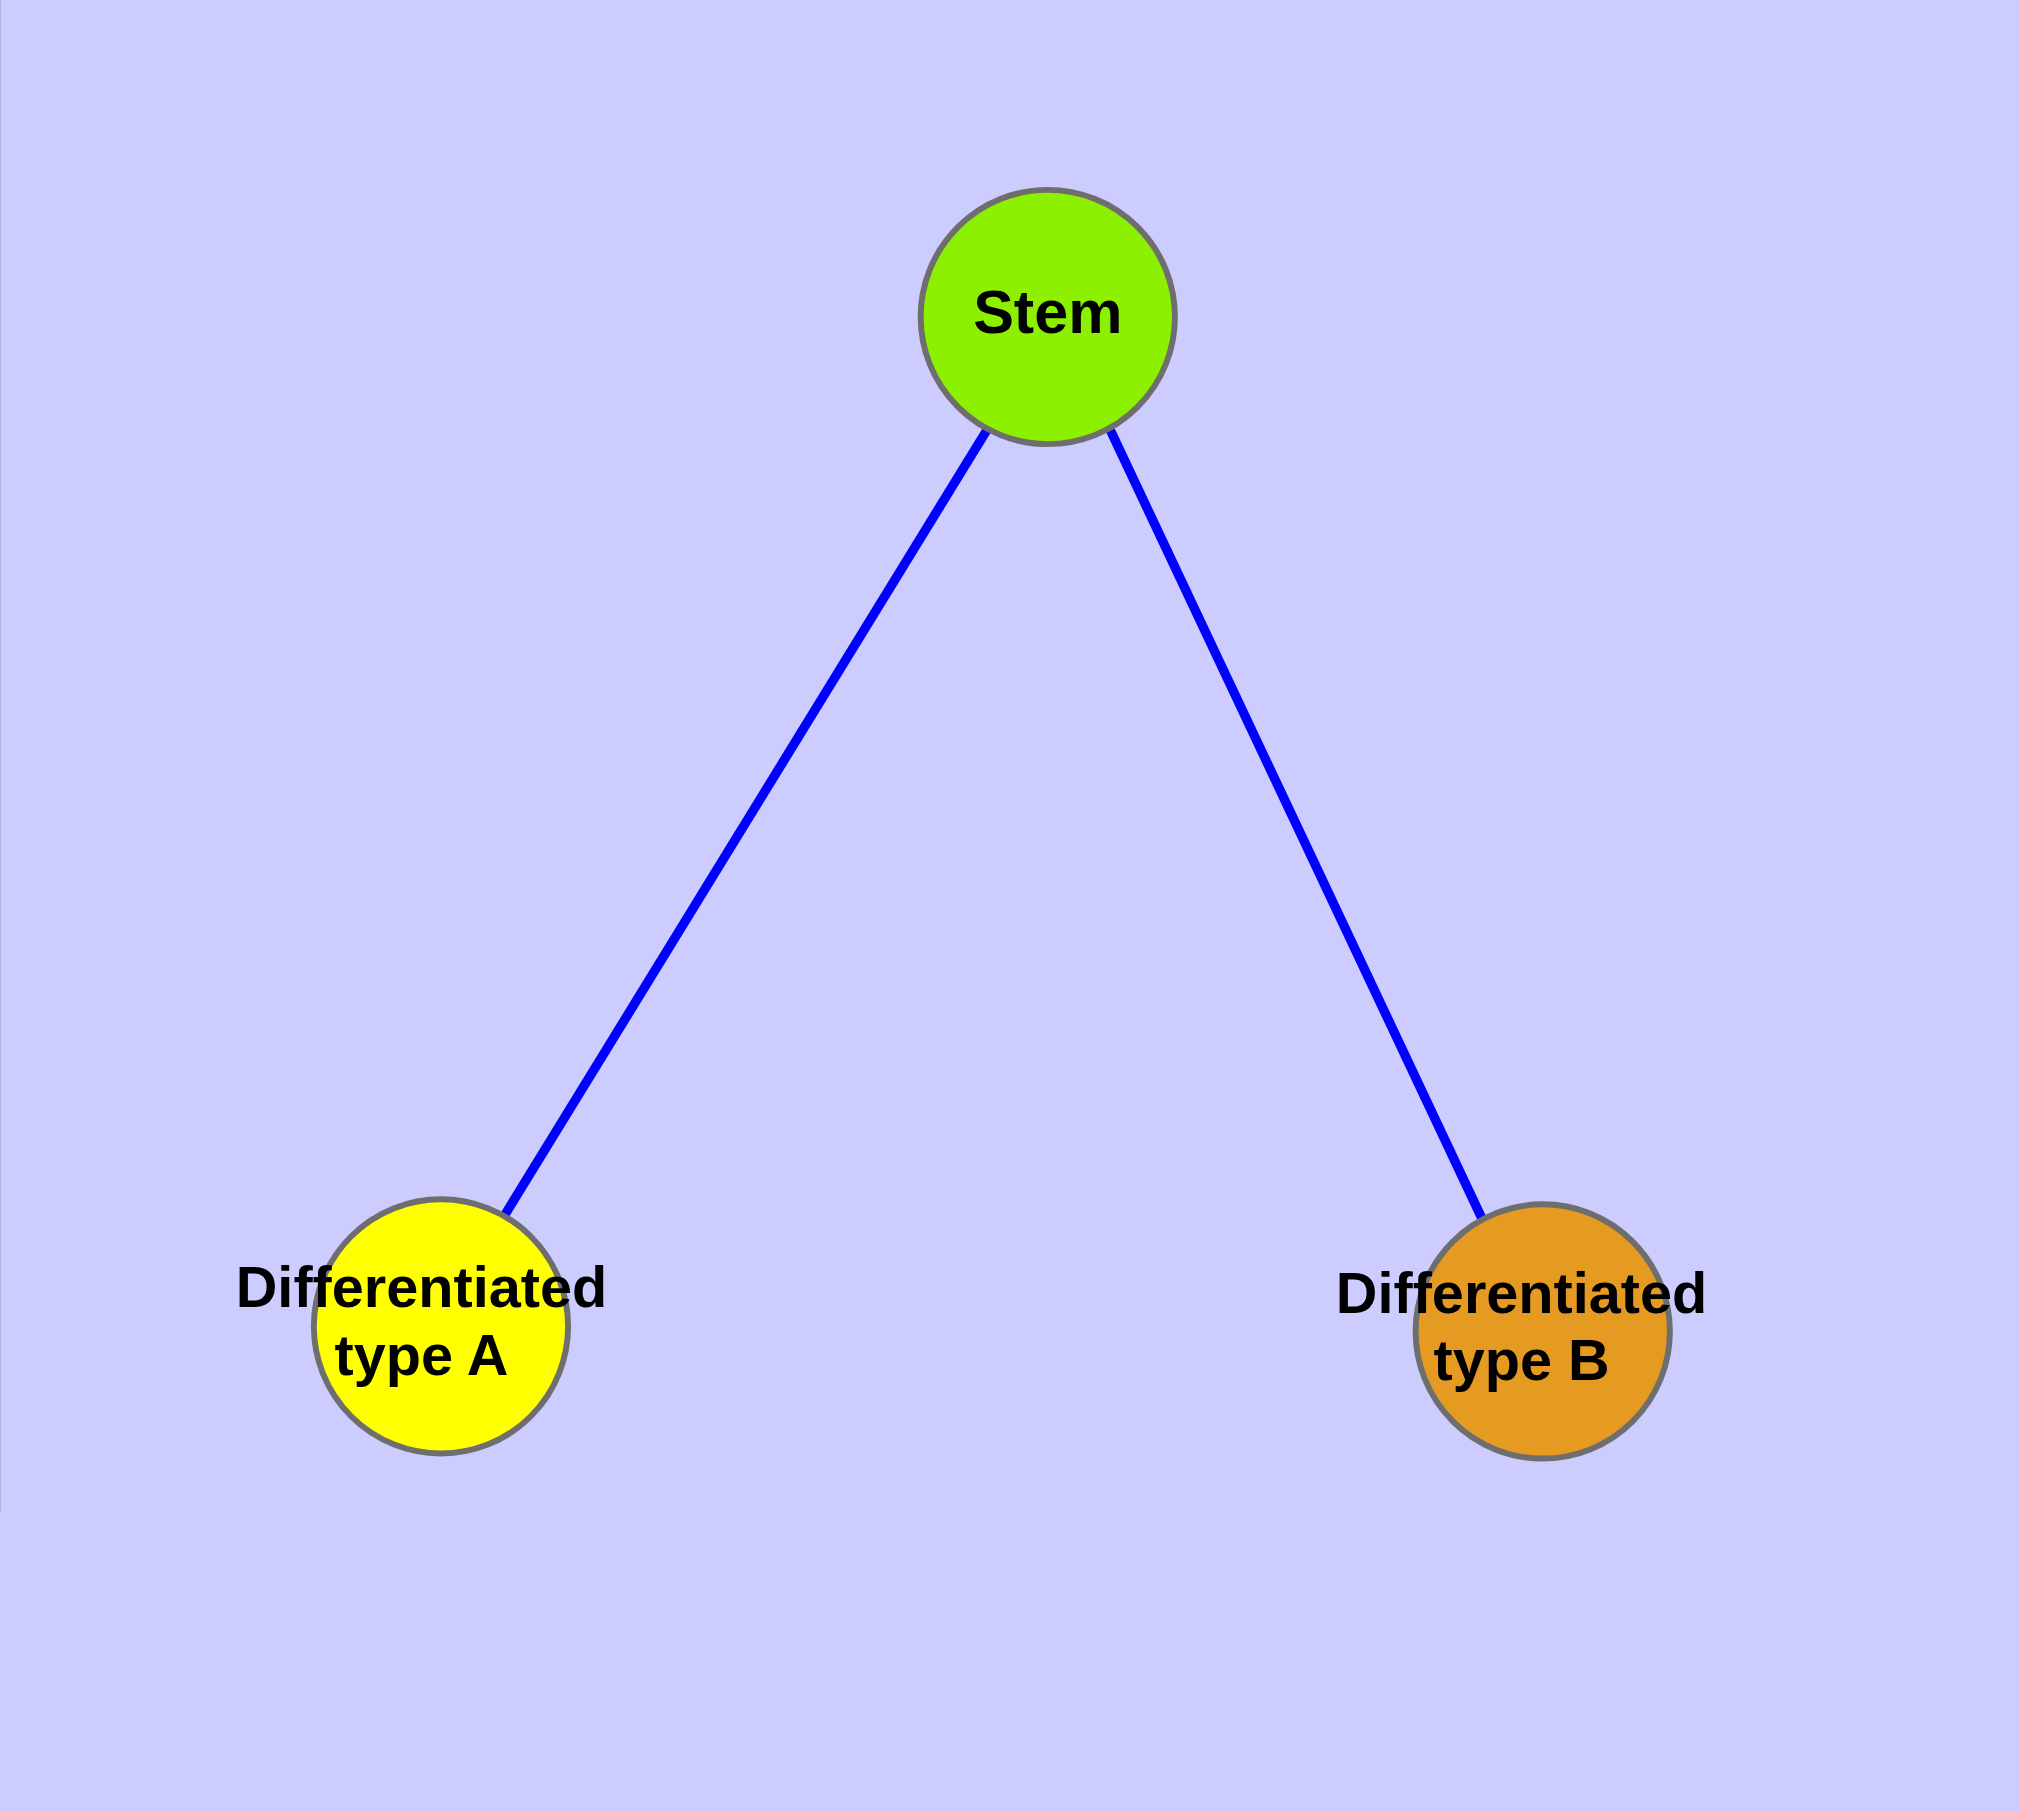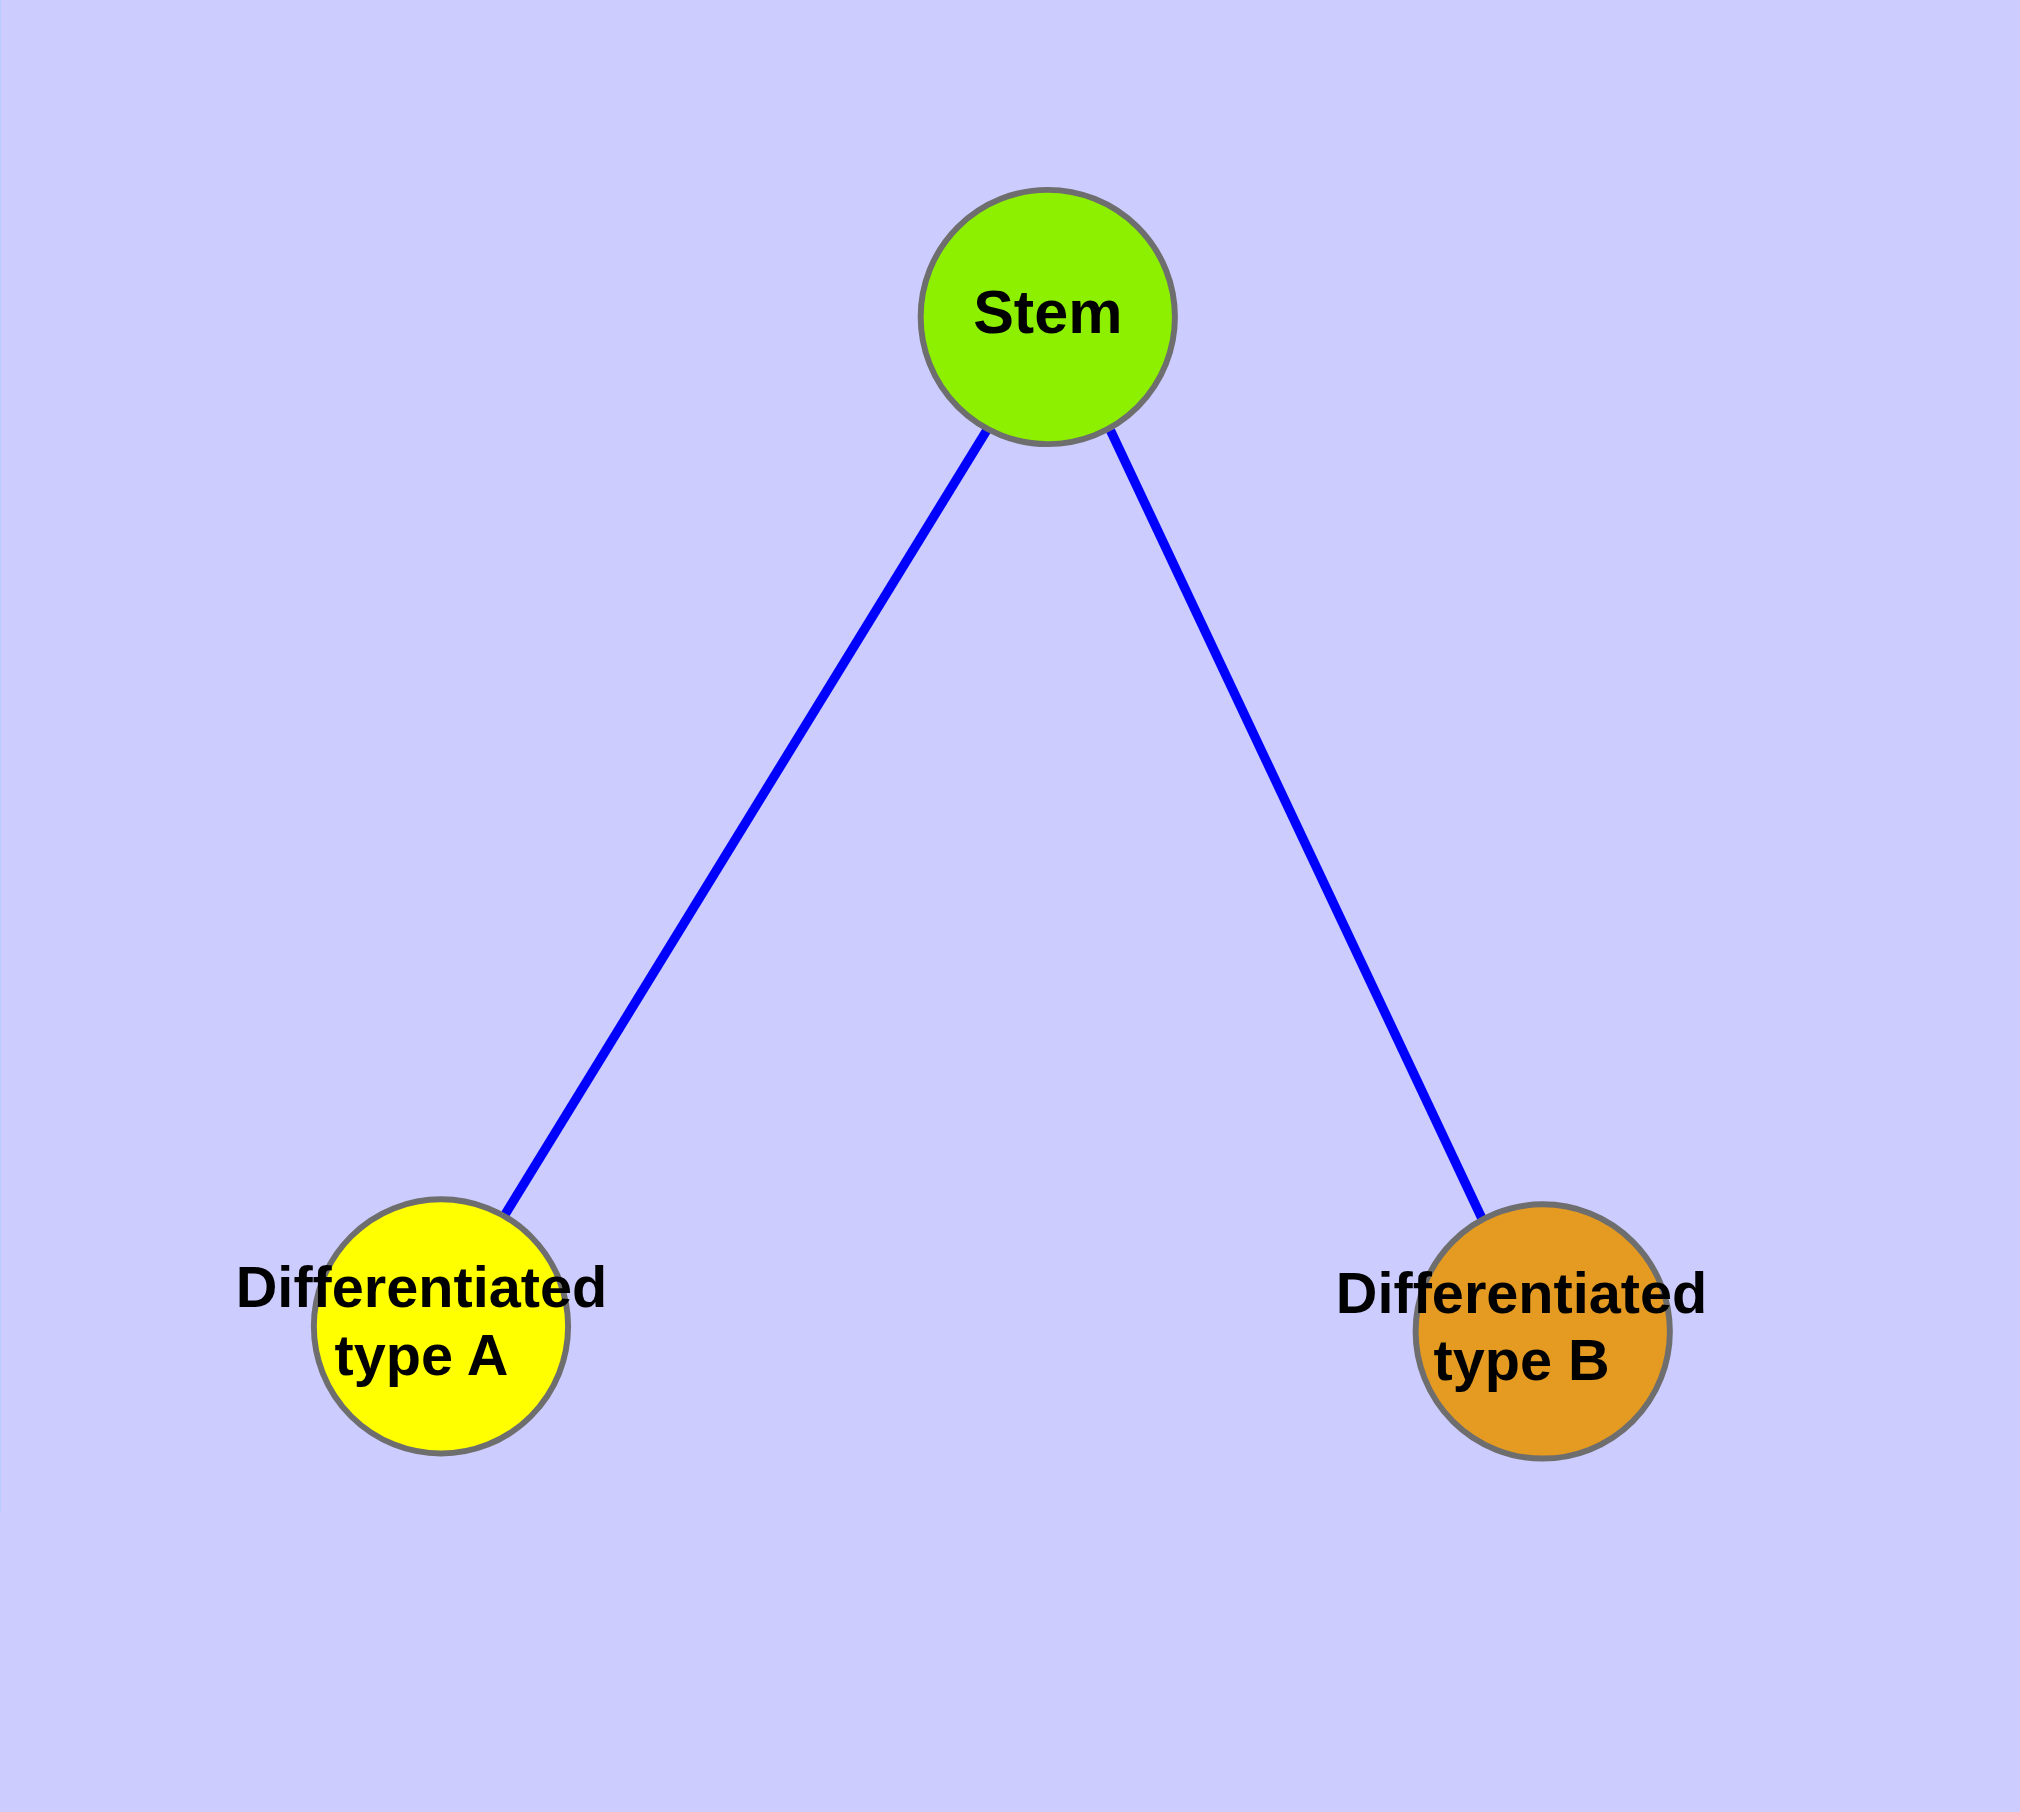--- a/index.html
+++ b/index.html
@@ -30,21 +30,21 @@
     fill: #000000;
     text-anchor: middle;
     dominant-baseline: middle;
     paint-order: normal;
     white-space: pre;
   }
 </style>
 </head>
 <body>
 
-<div id="stage" style="width: 2021px; height: 1512px; background: #7dd3fc; text-decoration: underline;">
+<div id="stage" style="width: 2021px; height: 1512px; background: #737373; text-decoration: underline;">
   <svg id="graph-svg" viewBox="0 0 2384 2138" xmlns="http://www.w3.org/2000/svg" style="width: 2021px; height: 1812px;">
     <rect id="bg-rect" x="0" y="0" width="2384" height="2138" fill="#ccccff"></rect>
     <g id="edge-layer">
         <line x1="1165" y1="506" x2="595" y2="1434" stroke="#0000ff" stroke-width="11" stroke-linecap="butt"></line>
         <line x1="1310" y1="508" x2="1748" y2="1437" stroke="#0000ff" stroke-width="11" stroke-linecap="butt"></line>
       </g>
     <g id="node-layer">
         <g>
           <circle cx="1236" cy="374" r="150" fill="#8cf000" stroke="#6e6e6e" stroke-width="7"></circle>
           <text class="node-label" x="1236" y="374" font-size="72"><tspan x="1236" dy="0">Stem</tspan></text>

